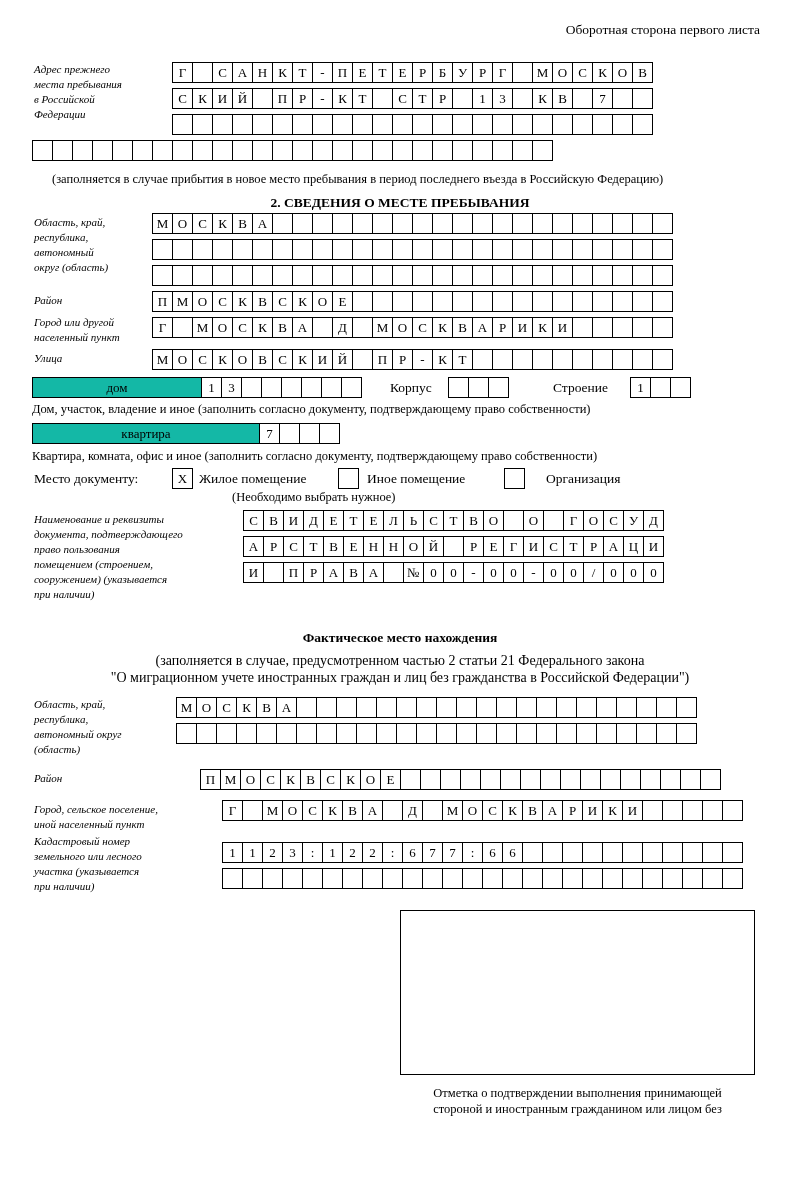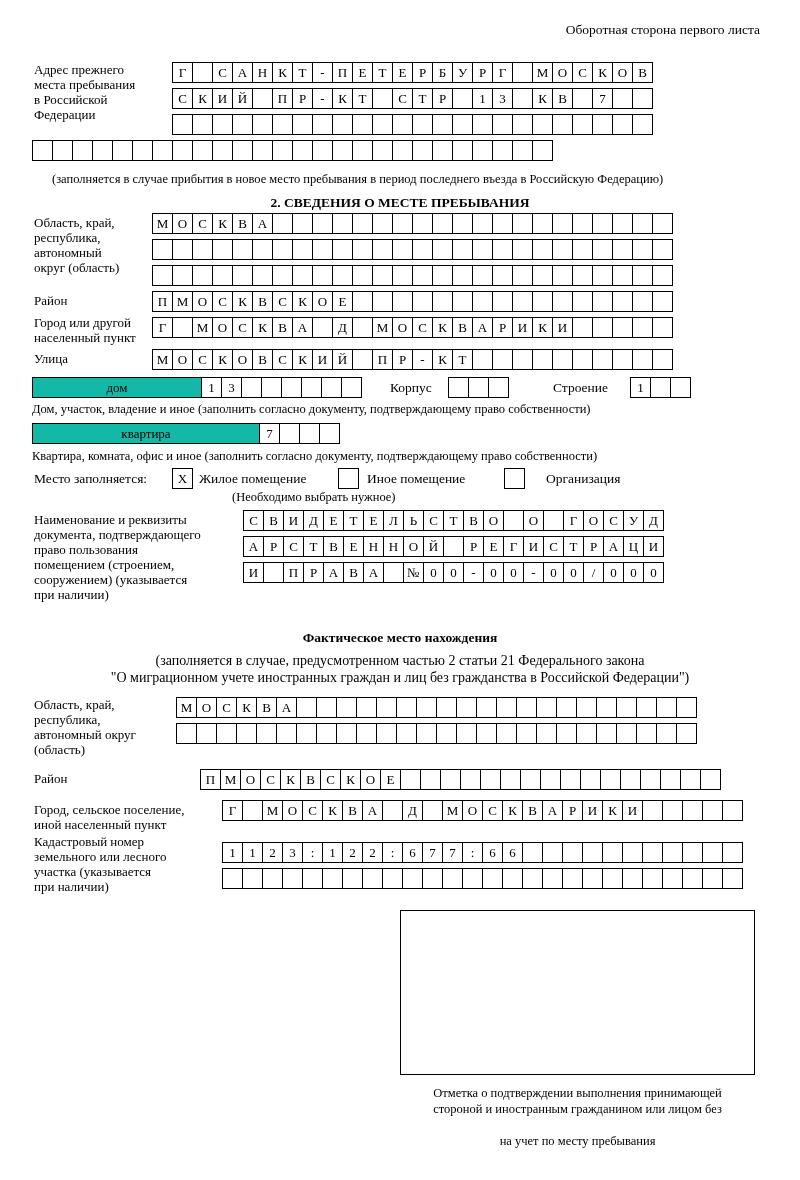--- a/index.html
+++ b/index.html
@@ -22,23 +22,24 @@
     overflow: hidden;
   }
   .hdr-right {
     position: absolute;
     right: 40px;
     top: 22px;
     font-size: 13.5px;
   }
   .lbl {
     position: absolute;
-    font-size: 13px;
+    font-size: 11px;
     line-height: 15px;
     white-space: pre-line;
+    font-style: italic;
   }
   .center-title {
     position: absolute;
     width: 100%;
     text-align: center;
     font-weight: bold;
     font-size: 13.5px;
   }
   .center-txt {
     position: absolute;
@@ -440,21 +441,21 @@
 
   <div class="wide-box" style="left:32px; top:423px; width:228px;">квартира</div>
   <div class="row" id="s2-flat" style="left:259px; top:423px;">
       <div class="cell">7</div>
       <div class="cell blank"></div>
       <div class="cell blank"></div>
       <div class="cell blank"></div>
     </div>
   <div class="note" style="left:32px; top:449px;">Квартира, комната, офис и иное (заполнить согласно документу, подтверждающему право собственности)</div>
 
-  <div class="inline-lbl" style="left:34px; top:468px;">Место заполняется:</div>
+  <div class="inline-lbl" style="left:34px; top:468px;">Место документу:</div>
   <div class="checkbox" style="position:absolute; left:172px; top:468px;">X</div>
   <div class="inline-lbl" style="left:199px; top:468px;">Жилое помещение</div>
   <div class="checkbox" style="position:absolute; left:338px; top:468px;"></div>
   <div class="inline-lbl" style="left:367px; top:468px;">Иное помещение</div>
   <div class="checkbox" style="position:absolute; left:504px; top:468px;"></div>
   <div class="inline-lbl" style="left:546px; top:468px;text-align:center;">Организация</div>
   <div class="note" style="left:232px; top:490px;">(Необходимо выбрать нужное)</div>
 
   <div class="lbl" style="left:34px; top:512px;">Наименование и реквизиты
 документа, подтверждающего
@@ -715,15 +716,14 @@
       <div class="cell blank"></div>
       <div class="cell blank"></div>
       <div class="cell blank"></div>
       <div class="cell blank"></div>
       <div class="cell blank"></div>
     </div>
 
   <div class="stamp-box" style="left:400px; top:910px; width:355px; height:165px;"></div>
   <div class="stamp-cap" style="left:390px; top:1085px; width:375px;">Отметка о подтверждении выполнения принимающей</div>
   <div class="stamp-cap" style="left:390px; top:1101px; width:375px;">стороной и иностранным гражданином или лицом без</div>
-  <div class="stamp-cap" style="left:390px; top:1133px; width:375px;">на учет по месту пребывания</div>
 
 </div>
 
 </body></html>

